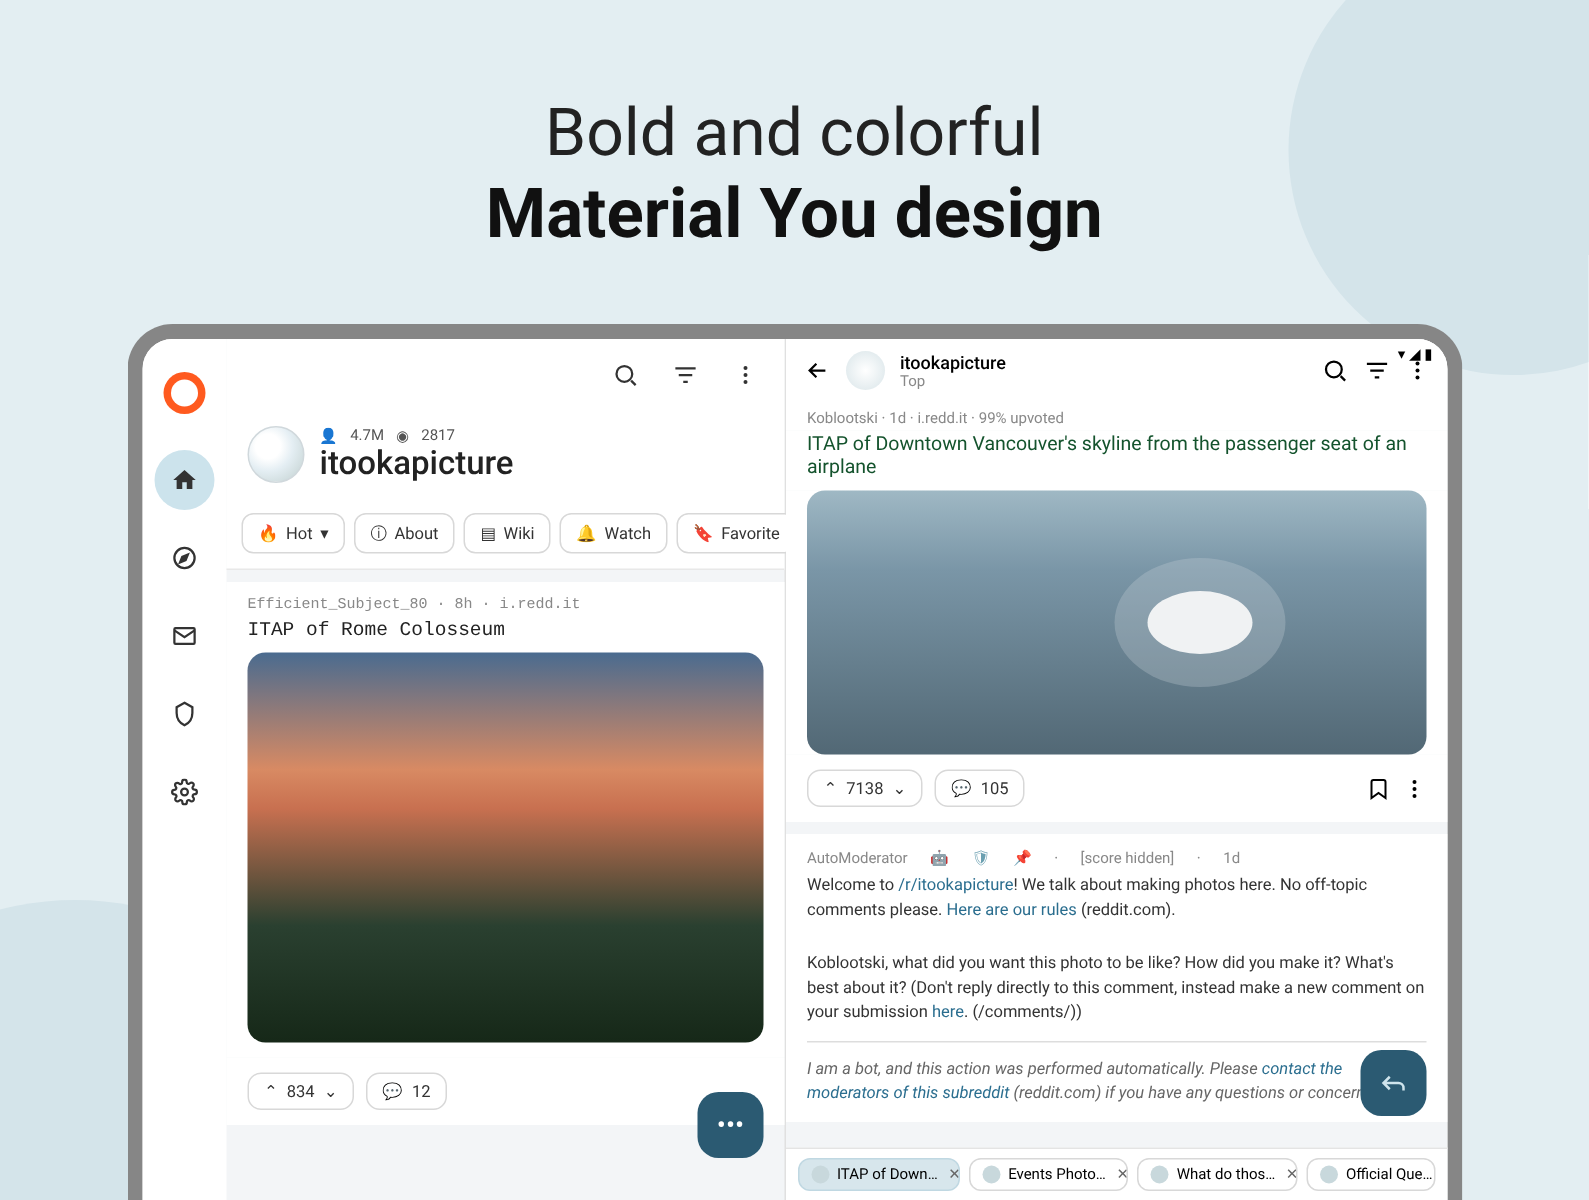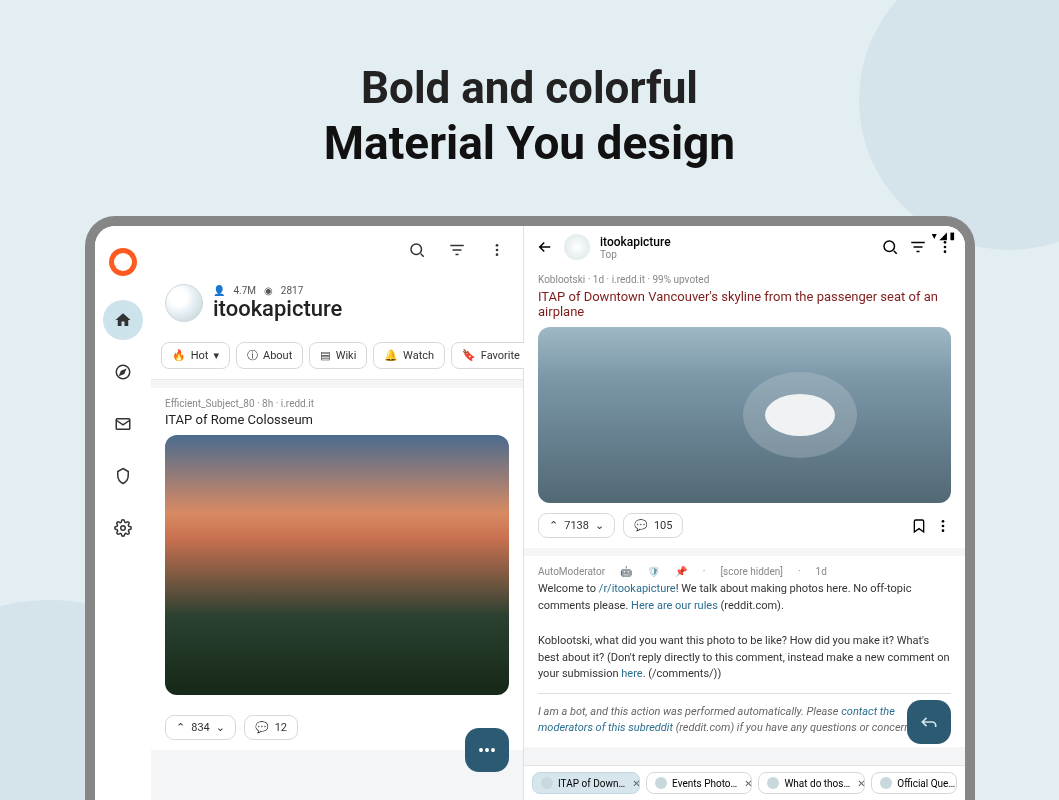--- a/index.html
+++ b/index.html
@@ -30,21 +30,21 @@
   height: 400px;
   background: #d4e4ea;
   border-radius: 50%;
 }
 .hero-text {
   text-align: center;
   padding-top: 62px;
   position: relative;
   z-index: 1;
 }
-.hero-line1 { font-size: 44px; font-weight: 700; color: #222; }
+.hero-line1 { font-size: 44px; font-weight: 400; color: #222; }
 .hero-line2 { font-size: 46px; font-weight: 700; color: #111; margin-top: 2px; }
 .device-frame {
   position: absolute;
   top: 216px;
   left: 85px;
   width: 890px;
   height: 584px;
   background: #fff;
   border: 10px solid #868686;
   border-bottom: none;
@@ -158,20 +158,21 @@
   color: #333;
   cursor: pointer;
   background: #fff;
   white-space: nowrap;
 }
 .chip.icon-only { padding: 5px 8px; }
 .post-card {
   background: #fff;
   margin-top: 8px;
   padding: 10px 14px;
+  font-family: Liberation Mono, monospace;
 }
 .post-meta { font-size: 10px; color: #888; }
 .post-title { font-size: 13px; color: #222; margin-top: 3px; margin-bottom: 8px; }
 .post-image {
   width: 100%;
   height: 260px;
   border-radius: 12px;
   background: linear-gradient(180deg,#4a6b8f 0%,#d88a63 30%,#c87050 40%,#2a4030 70%,#162818 100%);
   position: relative;
   overflow: hidden;
@@ -243,21 +244,21 @@
 .detail-meta {
   background: #fff;
   padding: 6px 14px 2px;
   font-size: 10px;
   color: #888;
 }
 .detail-title {
   background: #fff;
   padding: 2px 14px 8px;
   font-size: 13px;
-  color: #7f1d1d;
+  color: #14532d;
 }
 .detail-image-card {
   background: #fff;
   padding: 0 14px 0;
 }
 .detail-bar {
   background: #fff;
   padding: 10px 14px;
   display: flex;
   align-items: center;

